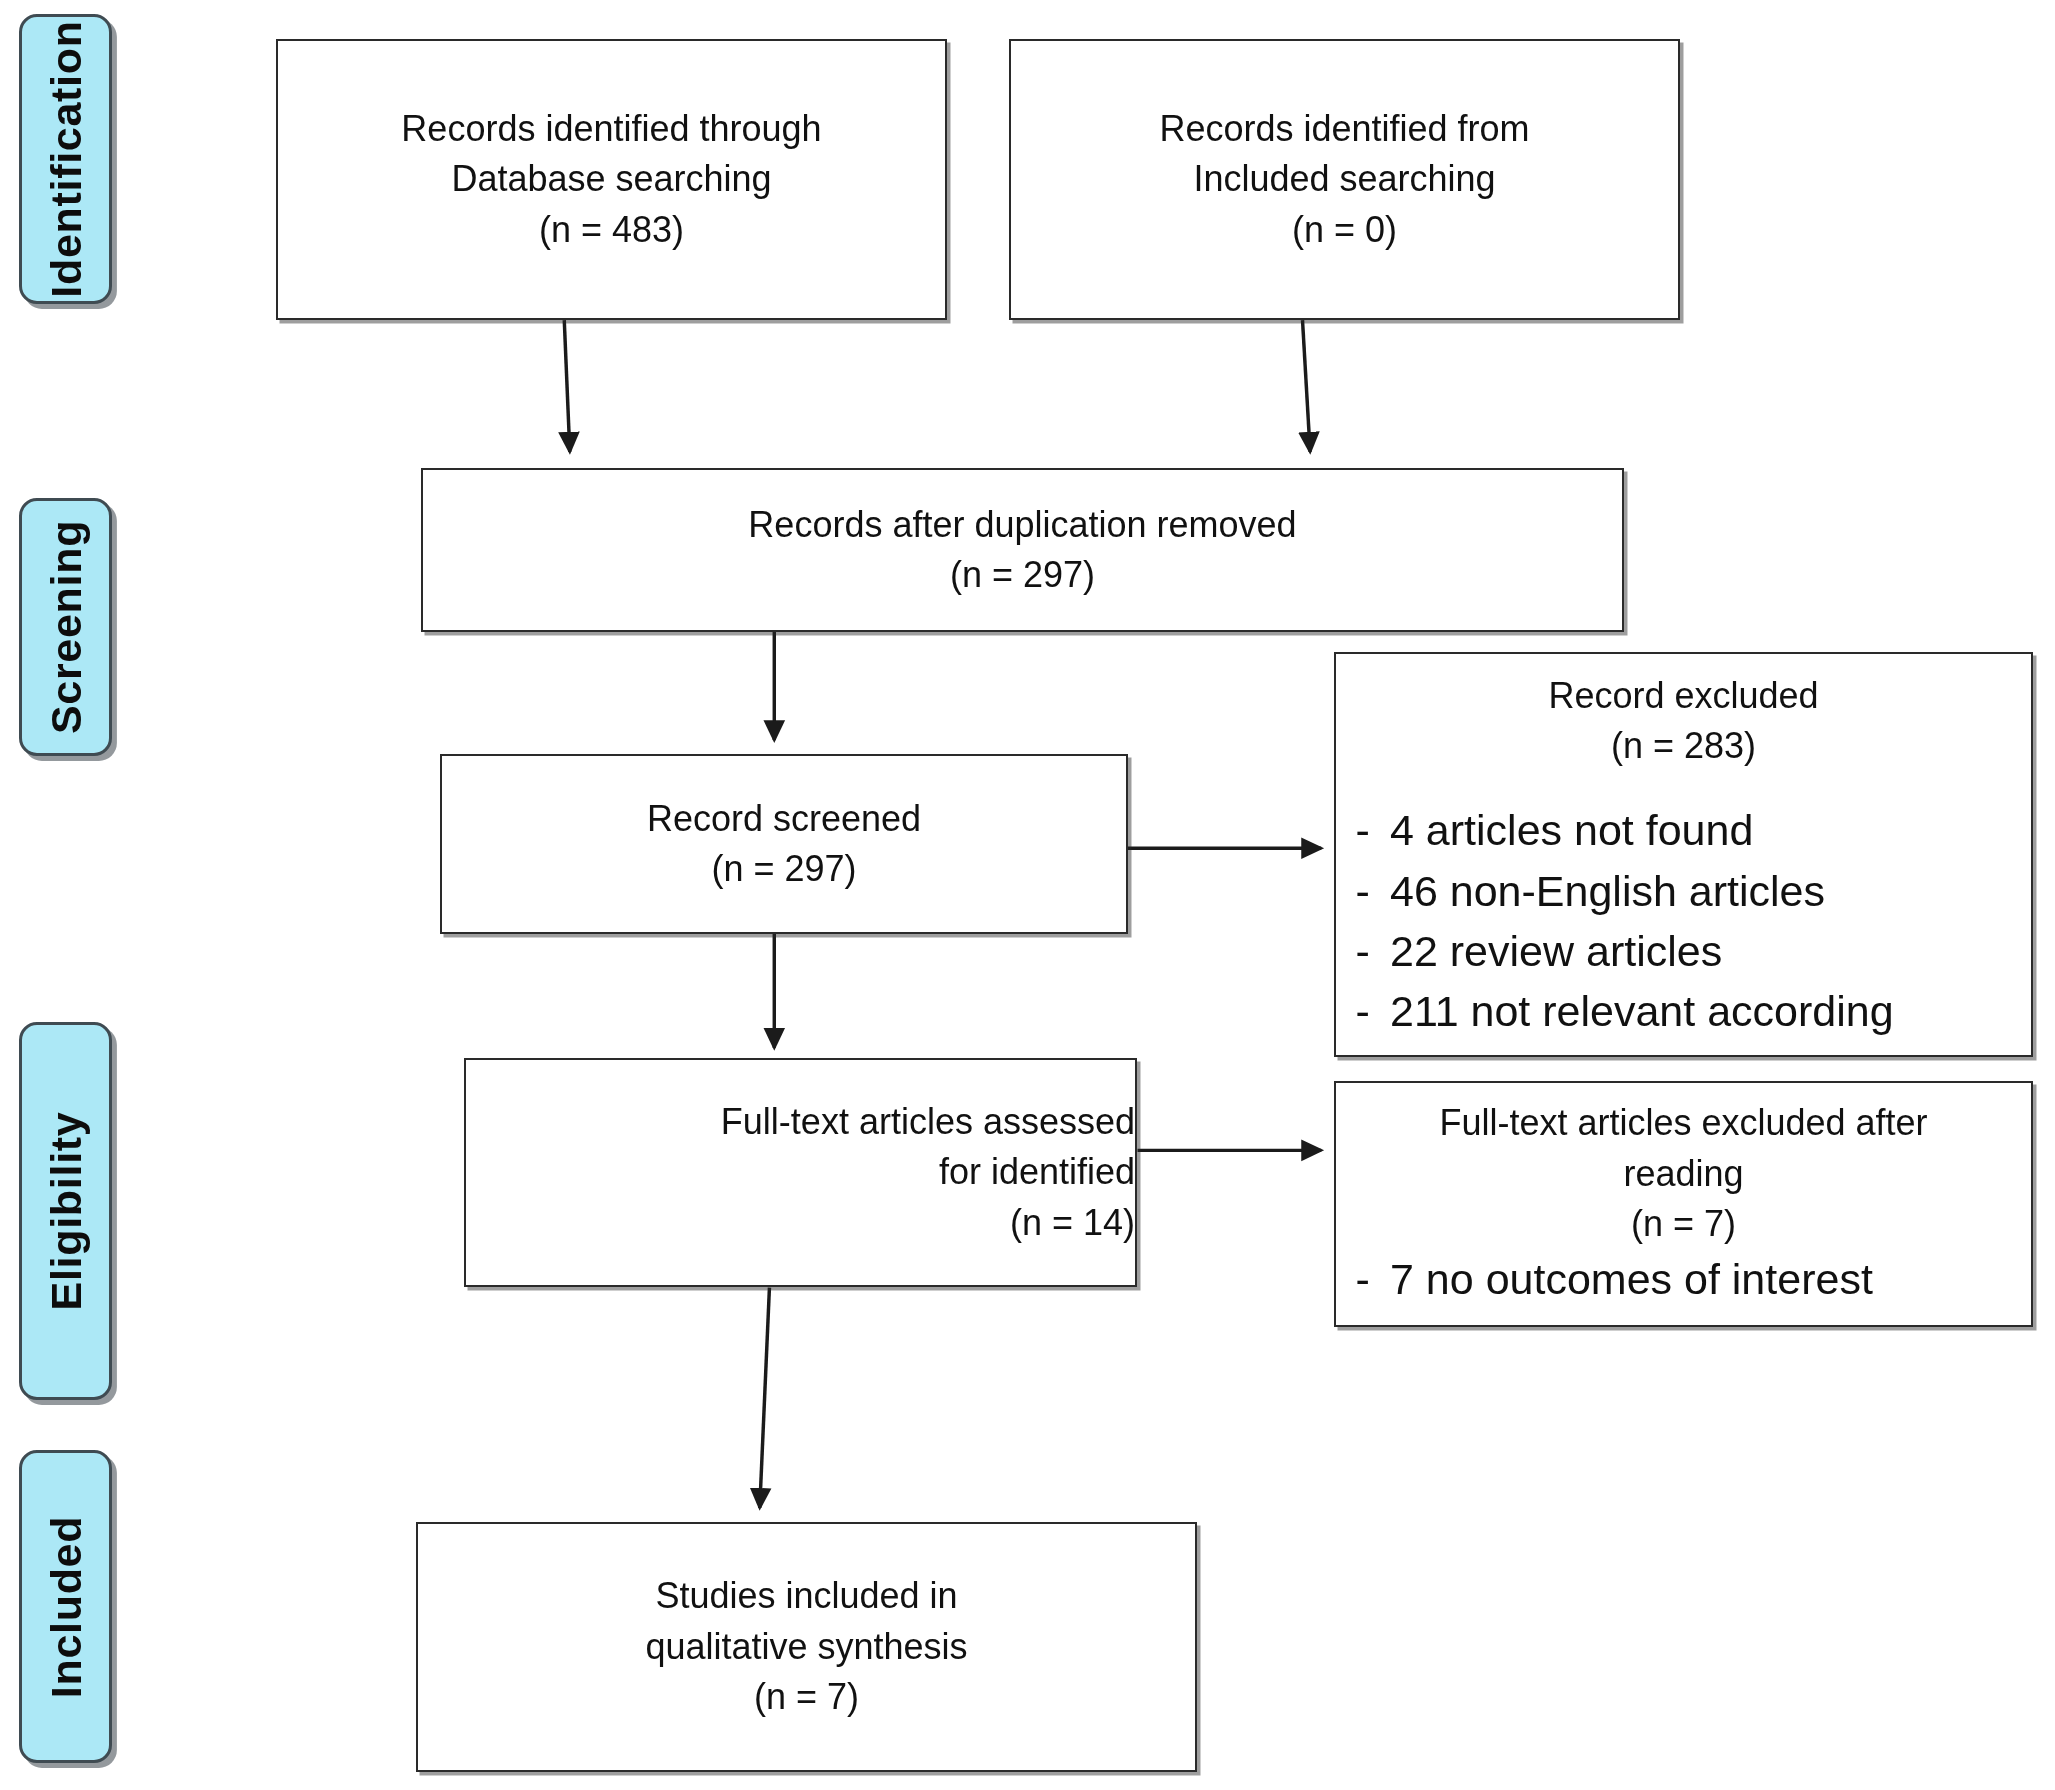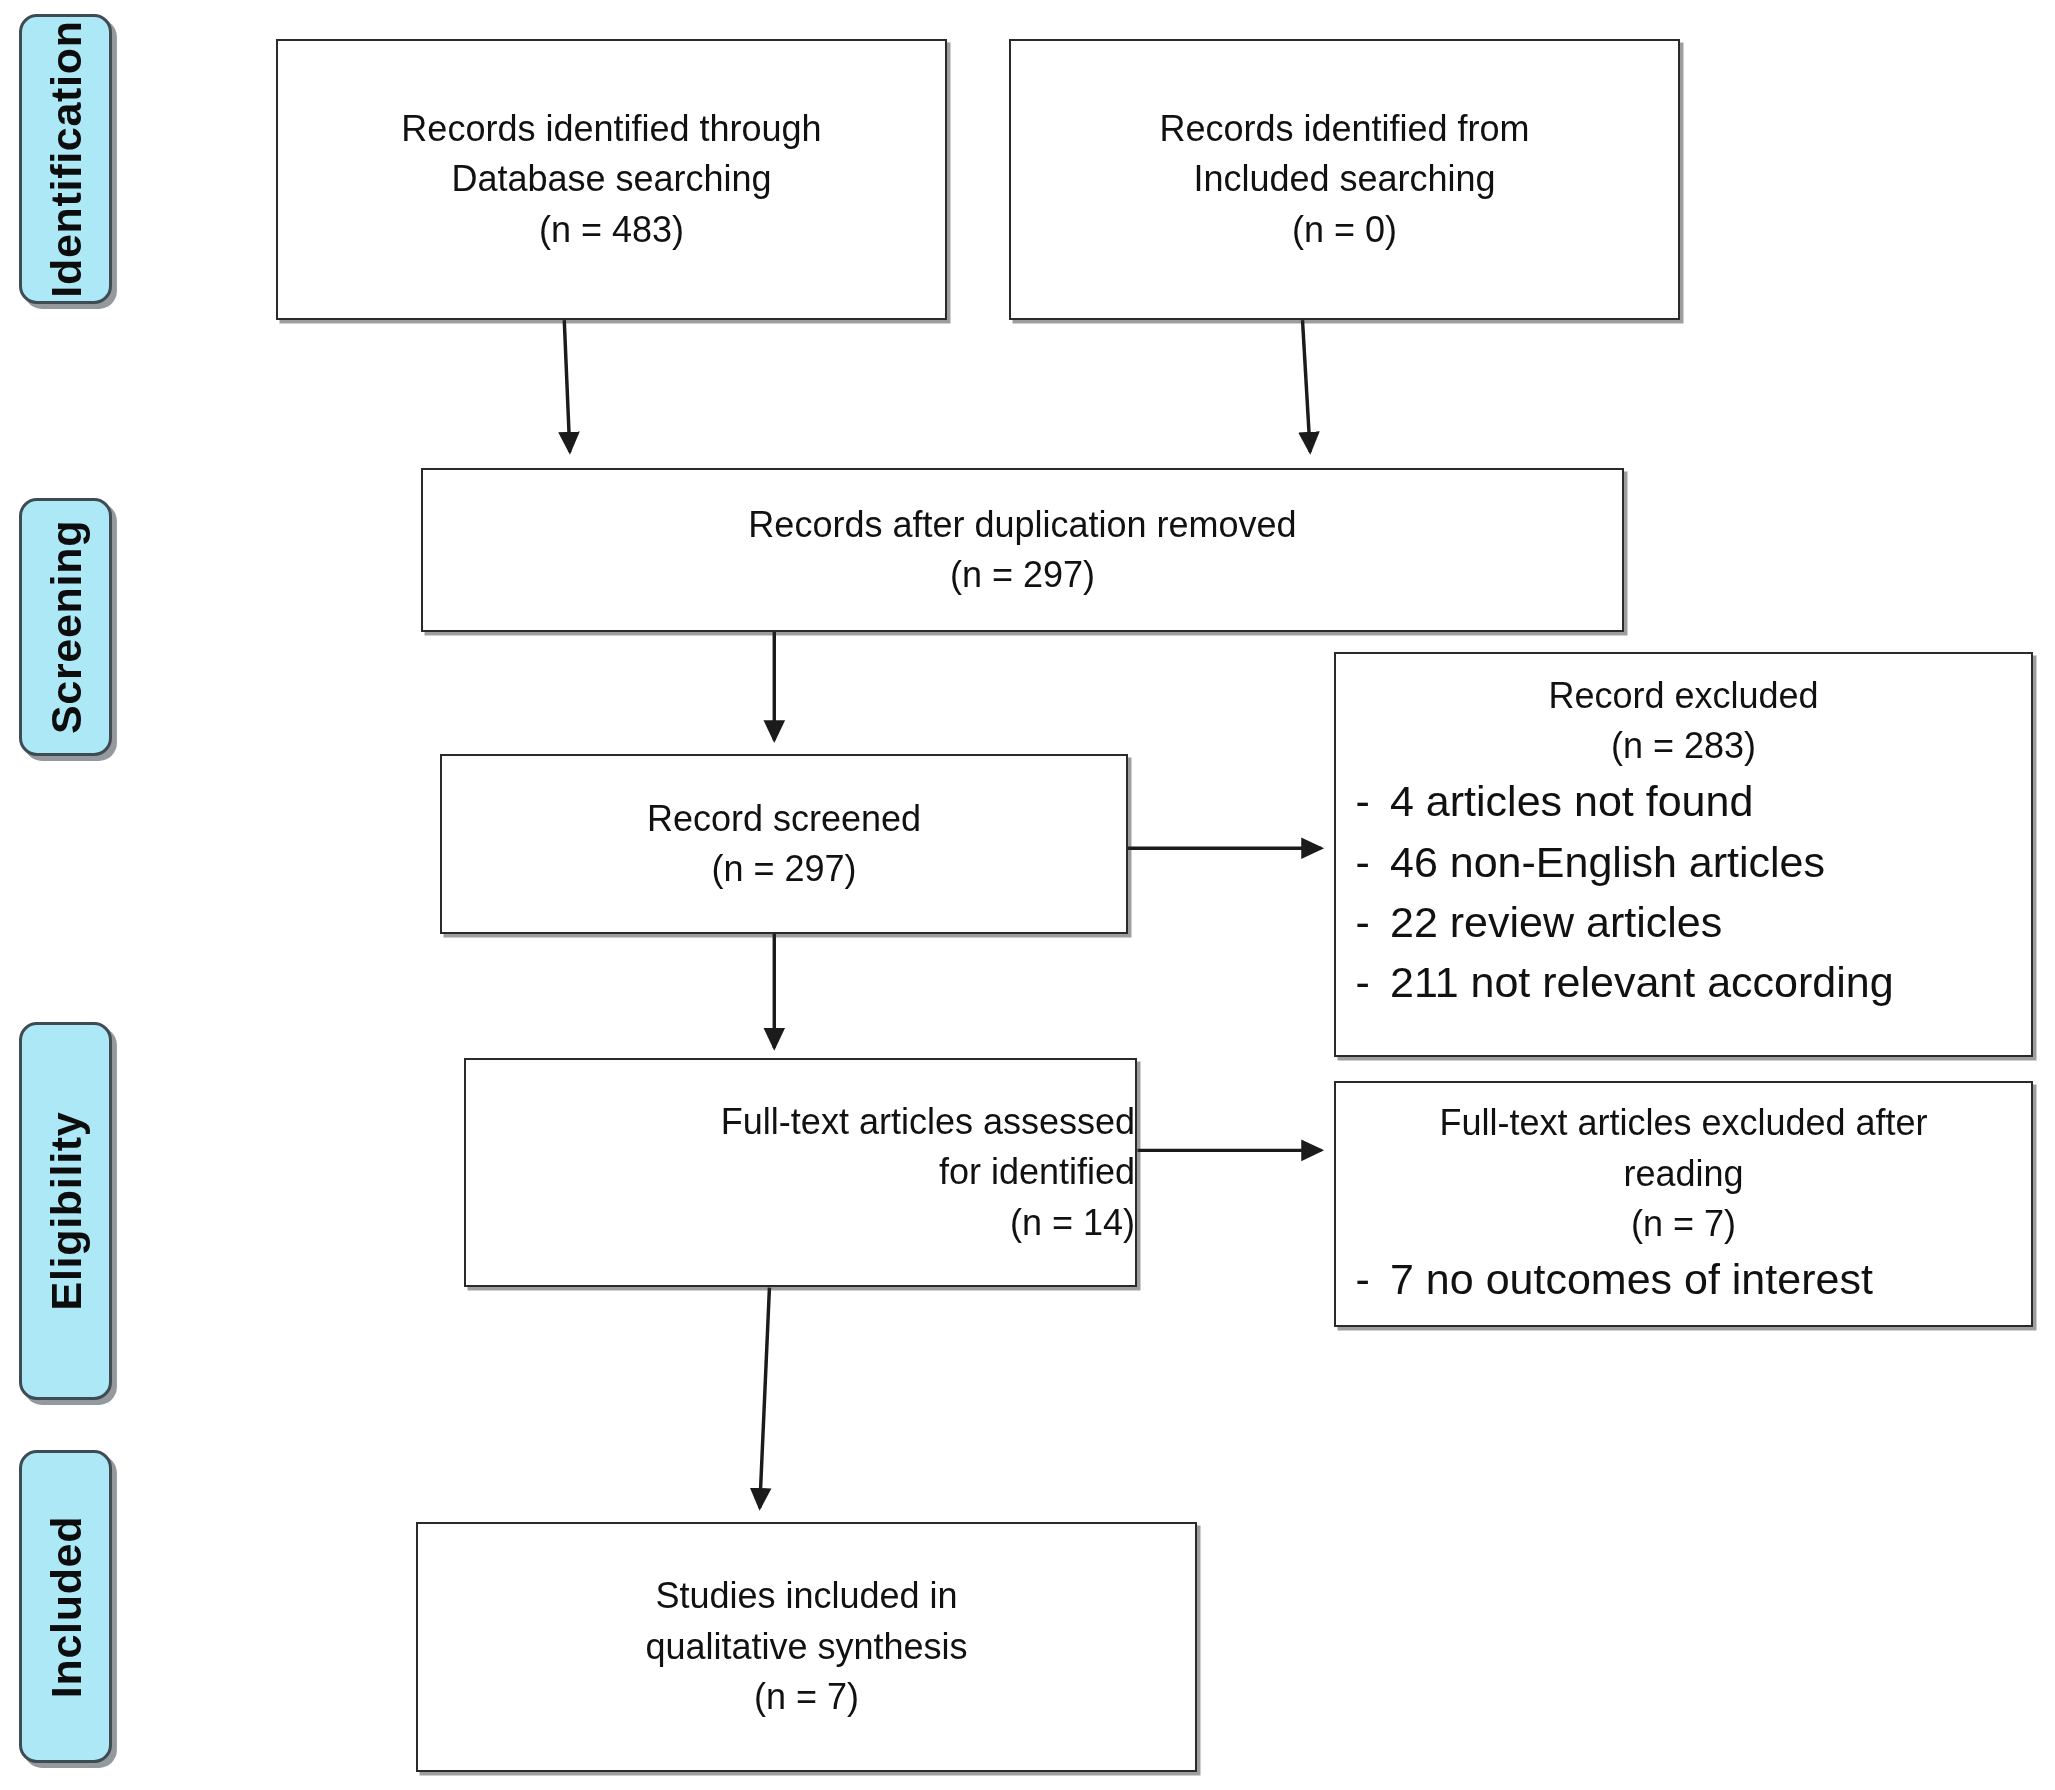--- a/index.html
+++ b/index.html
@@ -122,21 +122,21 @@
   <div class="fbox" style="left:394px;top:468px;width:1203px;height:164px;margin-left:27px;">
     <span class="line">Records after duplication removed</span>
     <span class="line">(n = 297)</span>
   </div>
 
   <div class="fbox" style="left:440px;top:754px;width:688px;height:180px;">
     <span class="line">Record screened</span>
     <span class="line">(n = 297)</span>
   </div>
 
-  <div class="fbox bul" style="left:1334px;top:652px;width:699px;height:405px;padding-top:16.6px;">
+  <div class="fbox bul" style="left:1334px;top:652px;width:699px;height:405px;padding-top:16.6px;gap:29px;">
     <div class="hd">
       <span class="line">Record excluded</span>
       <span class="line">(n = 283)</span>
     </div>
     <div class="bullets">
       <div class="brow">
         <span class="dash">-</span>
         <span class="btxt">4 articles not found</span>
       </div>
       <div class="brow">

